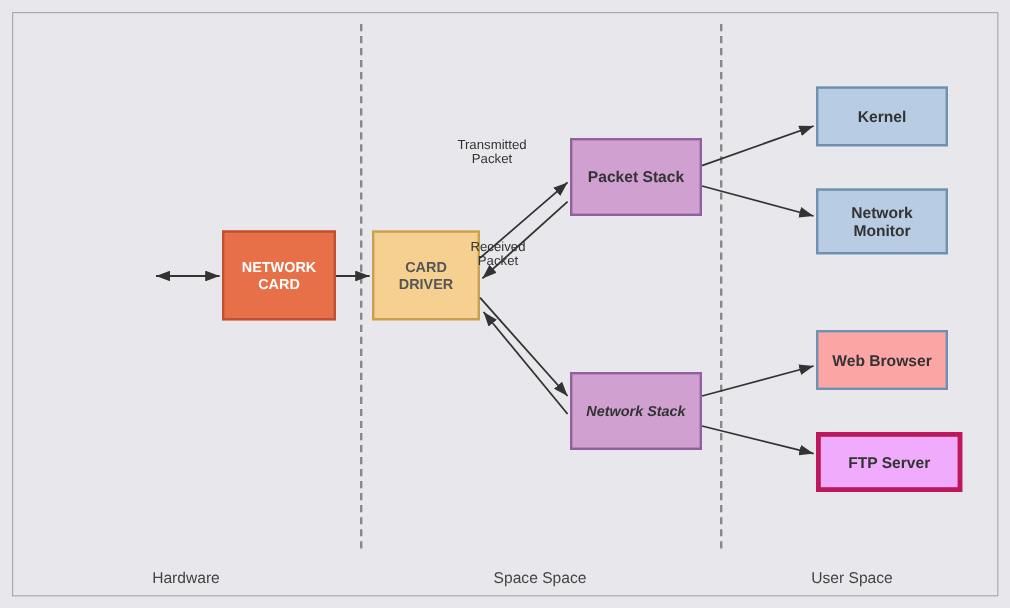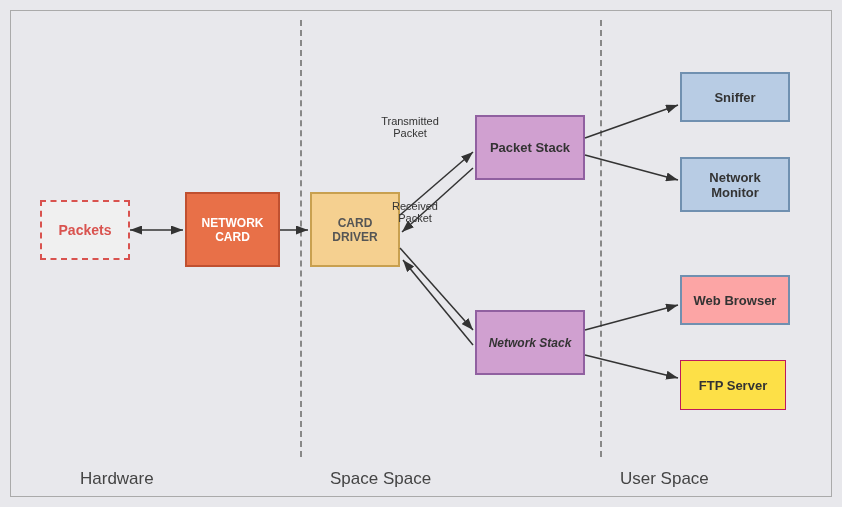--- a/index.html
+++ b/index.html
@@ -22,22 +22,23 @@
       position: absolute;
       top: 20px;
       bottom: 50px;
       width: 2px;
       border-left: 2px dashed #888;
     }
     
     .section-label {
       position: absolute;
       bottom: 18px;
-      font-size: 17px;
+      font-size: 13px;
       color: #444;
+      text-align: center;
     }
     
     .box {
       position: absolute;
       display: flex;
       align-items: center;
       justify-content: center;
       text-align: center;
       font-weight: bold;
       font-size: 13px;
@@ -120,24 +121,24 @@
       width: 110px;
       height: 50px;
       background: #fca5a5;
       border: 2px solid #7090b0;
       color: #333;
       font-size: 13px;
     }
     #ftp-server-box {
       left: 680px;
       top: 360px;
-      width: 106px;
+      width: 122px;
       height: 50px;
-      background: #fde047;
-      border: 1px solid #be185d;
+      background: #f0abfc;
+      border: 4px solid #be185d;
       color: #333;
       font-size: 13px;
     }
     
     #arrows-svg {
       position: absolute;
       top: 0;
       left: 0;
       width: 842px;
       height: 507px;
@@ -177,39 +178,36 @@
 <div id="diagram">
   <div id="border"></div>
 
   <div class="divider" style="left: 300px;"></div>
   <div class="divider" style="left: 600px;"></div>
 
   <div class="section-label" style="left: 80px; width: 150px;">Hardware</div>
   <div class="section-label" style="left: 330px; width: 240px;">Space Space</div>
   <div class="section-label" style="left: 620px; width: 180px;">User Space</div>
 
-  <div class="box" id="packets-box">
-    <span>Packets</span>
-  </div>
   <div class="box" id="network-card-box">
     <span style="white-space:pre-line;">NETWORK
 CARD</span>
   </div>
   <div class="box" id="card-driver-box">
     <span style="white-space:pre-line;">CARD
 DRIVER</span>
   </div>
   <div class="box" id="packet-filter-box">
     <span>Packet Stack</span>
   </div>
   <div class="box" id="protocol-stack-box">
     <span>Network Stack</span>
   </div>
   <div class="box" id="sniffer-box">
-    <span>Sniffer</span>
+    <span>Kernel</span>
   </div>
   <div class="box" id="network-monitor-box">
     <span style="white-space:pre-line;">Network
 Monitor</span>
   </div>
   <div class="box" id="web-browser-box">
     <span>Web Browser</span>
   </div>
   <div class="box" id="ftp-server-box">
     <span>FTP Server</span>

